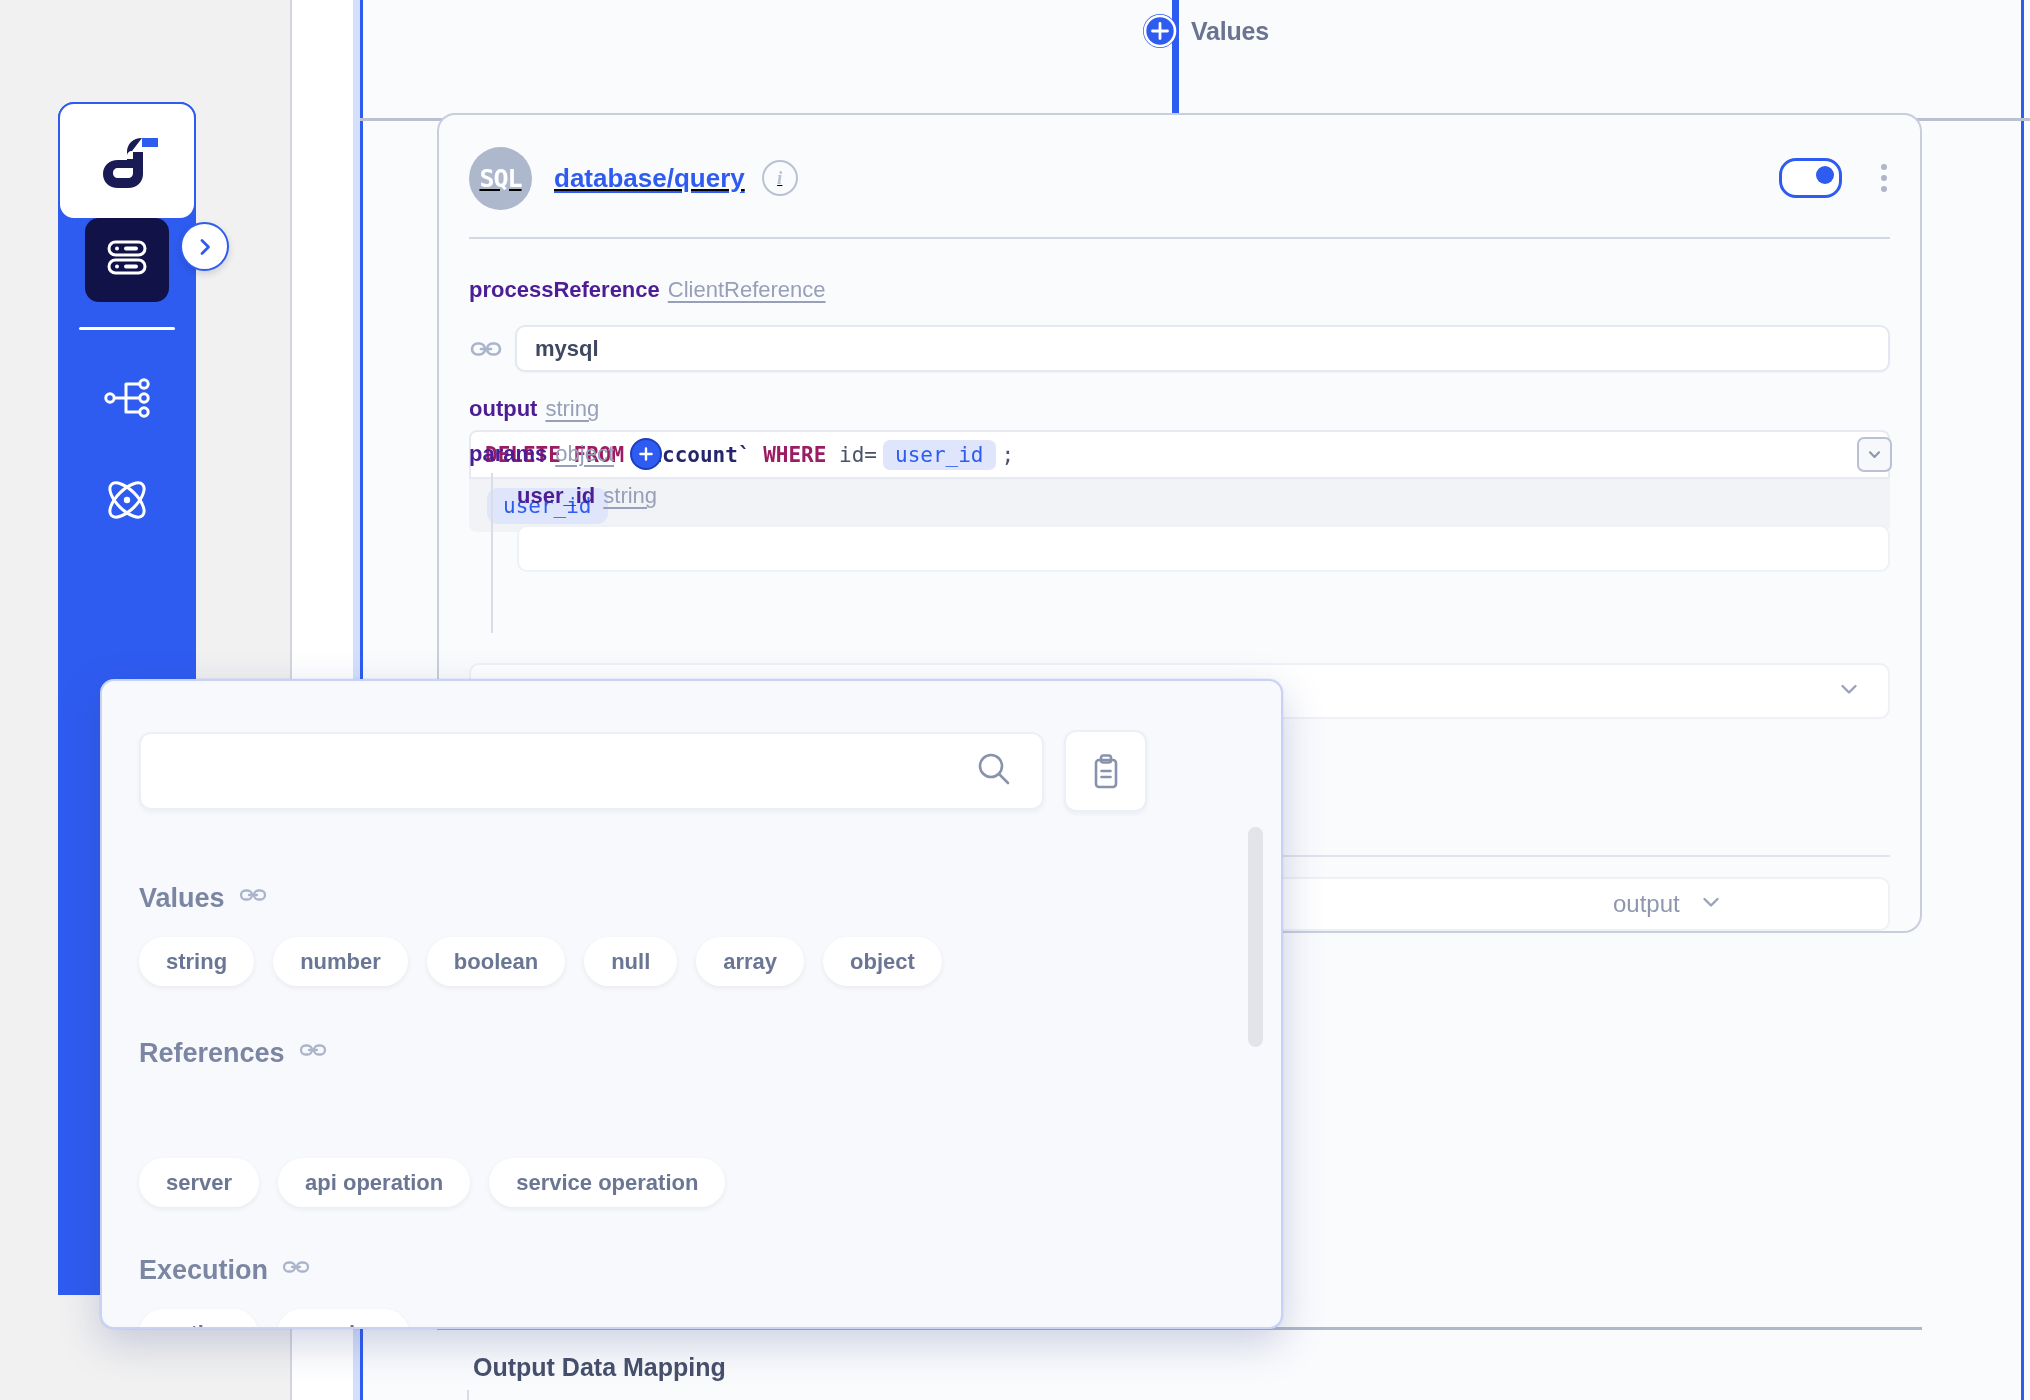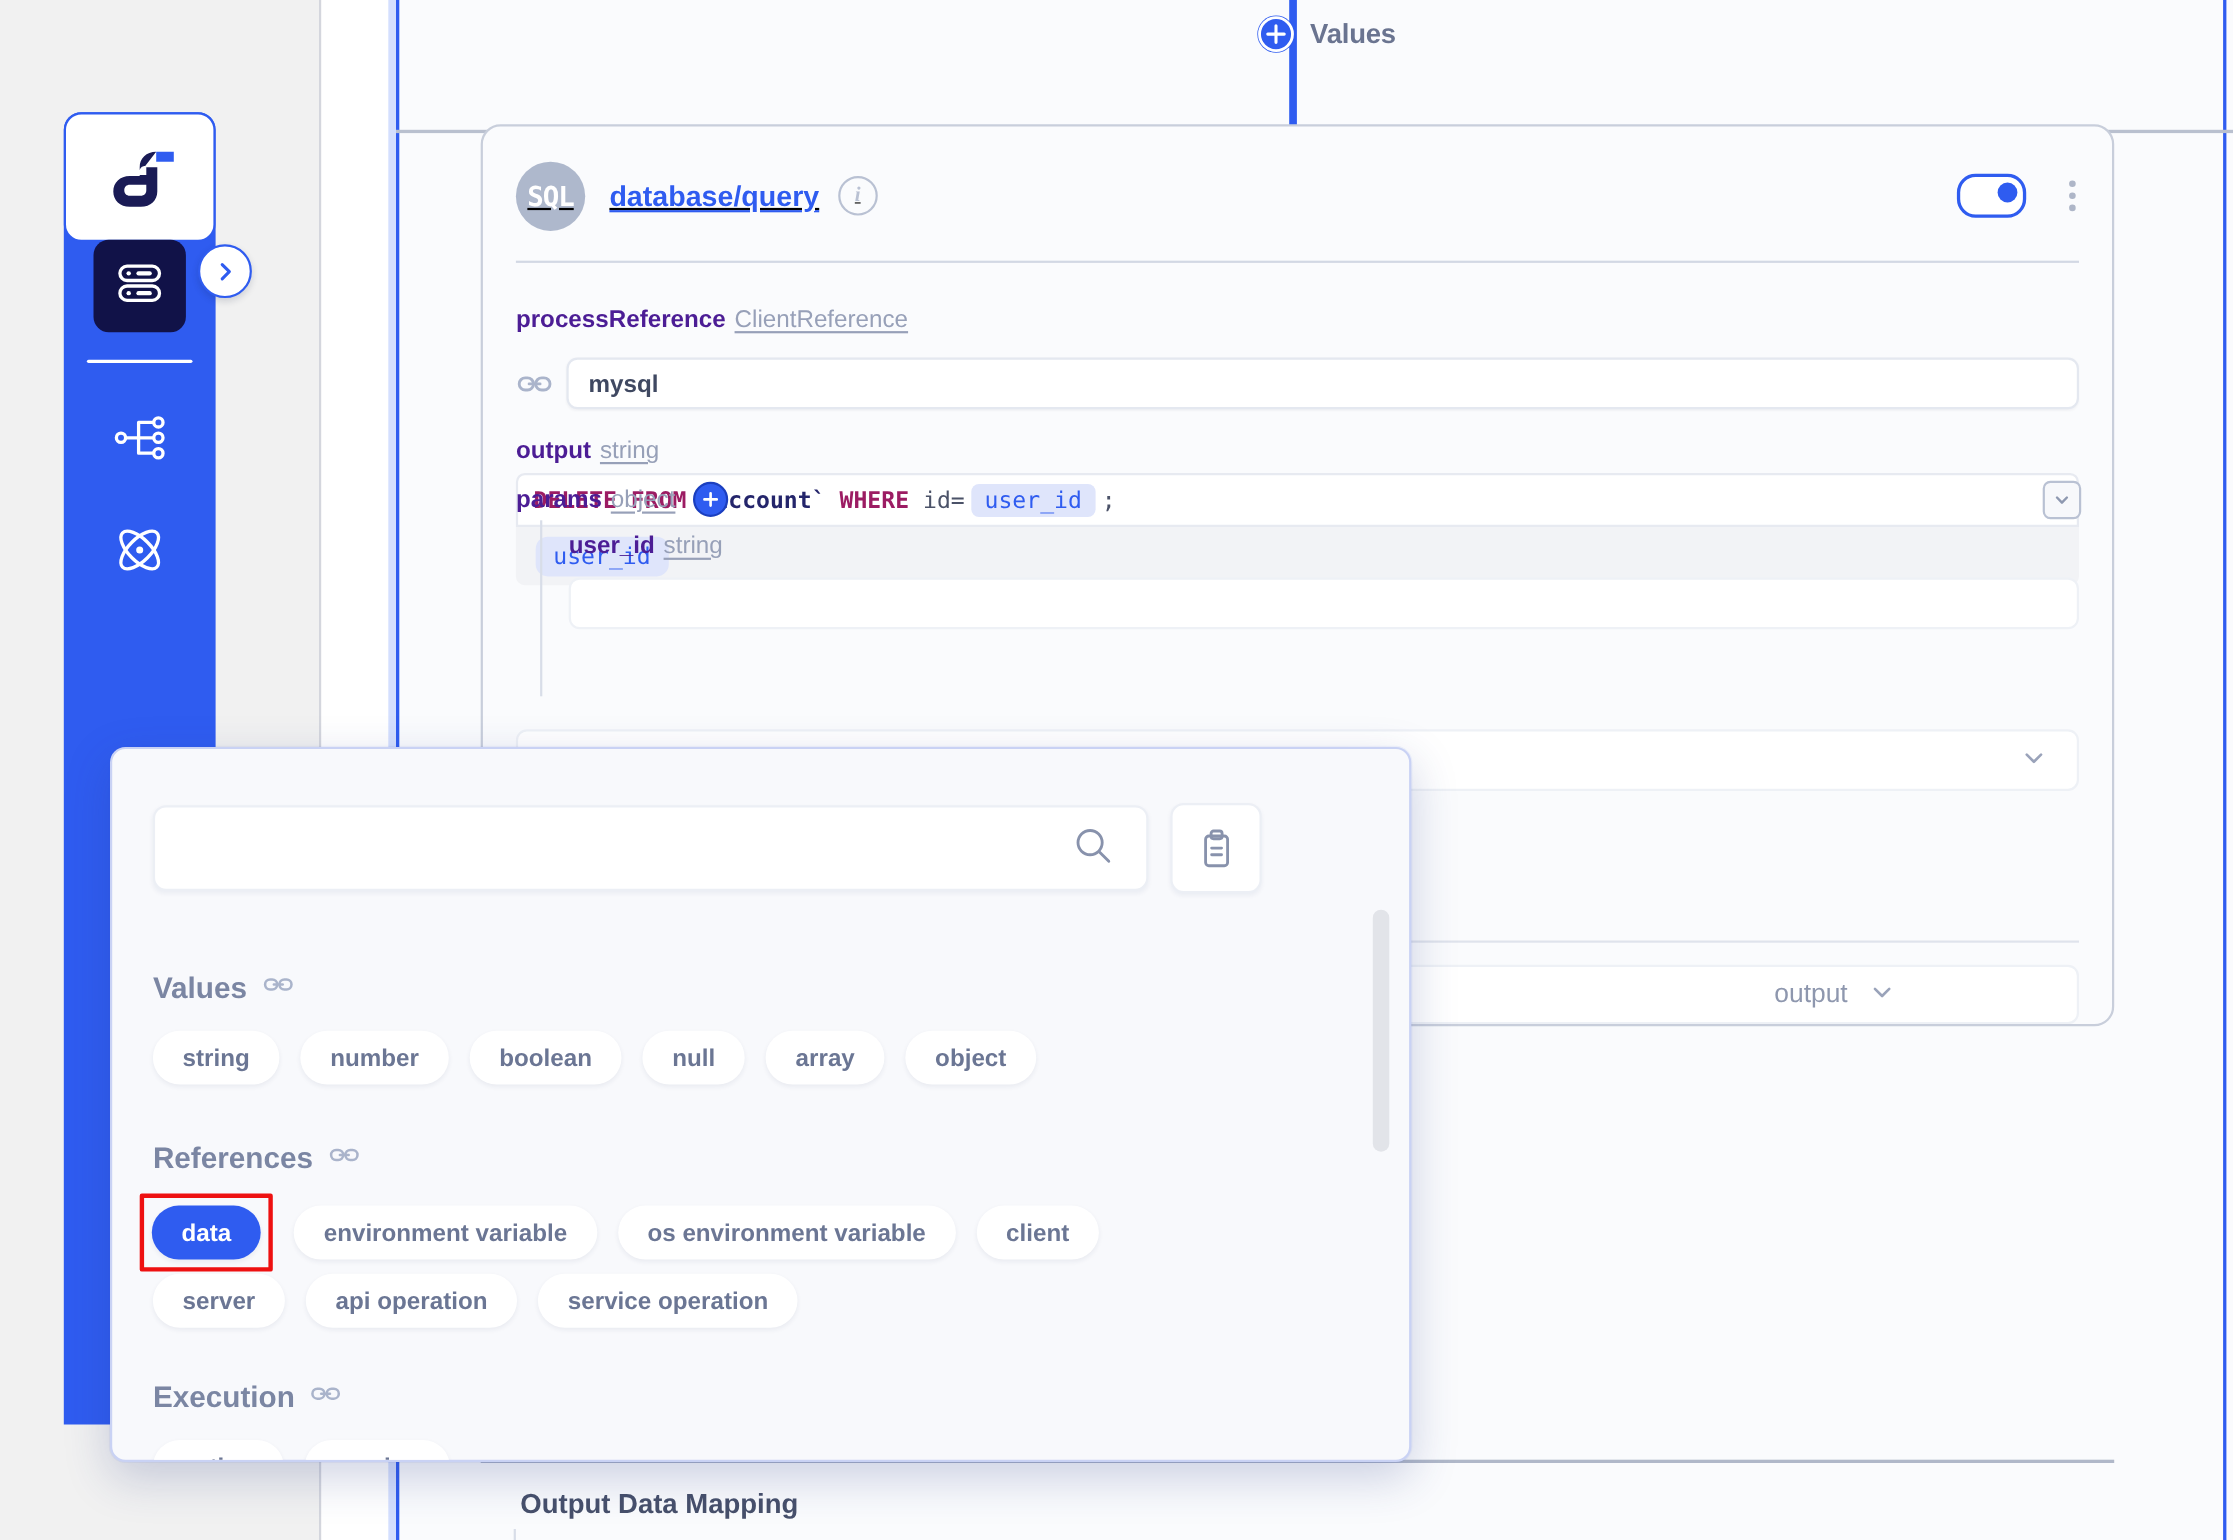--- a/index.html
+++ b/index.html
@@ -579,28 +579,20 @@
       <span>References</span>
       <span>
         <svg width="28" height="28" viewBox="0 0 28 28">
           <rect x="2" y="9.5" width="11" height="9" rx="4.5" fill="none" stroke="#aab4cb" stroke-width="2.3"></rect>
           <rect x="15" y="9.5" width="11" height="9" rx="4.5" fill="none" stroke="#aab4cb" stroke-width="2.3"></rect>
           <path d="M10 14 H18" stroke="#aab4cb" stroke-width="2.3" stroke-linecap="round"></path>
         </svg>
       </span>
     </div>
 
-    <div class="chip-row row-refs-1" style="align-items:center">
-      <span class="chip-wrap-highlight">
-        <span class="chip selected">data</span>
-      </span>
-      <div class="chip">environment variable</div>
-      <div class="chip">os environment variable</div>
-      <div class="chip">client</div>
-    </div>
 
     <div class="chip-row row-refs-2">
       <div class="chip">server</div>
       <div class="chip">api operation</div>
       <div class="chip">service operation</div>
     </div>
 
     <div class="group-head grp-exec">
       <span>Execution</span>
       <span>

